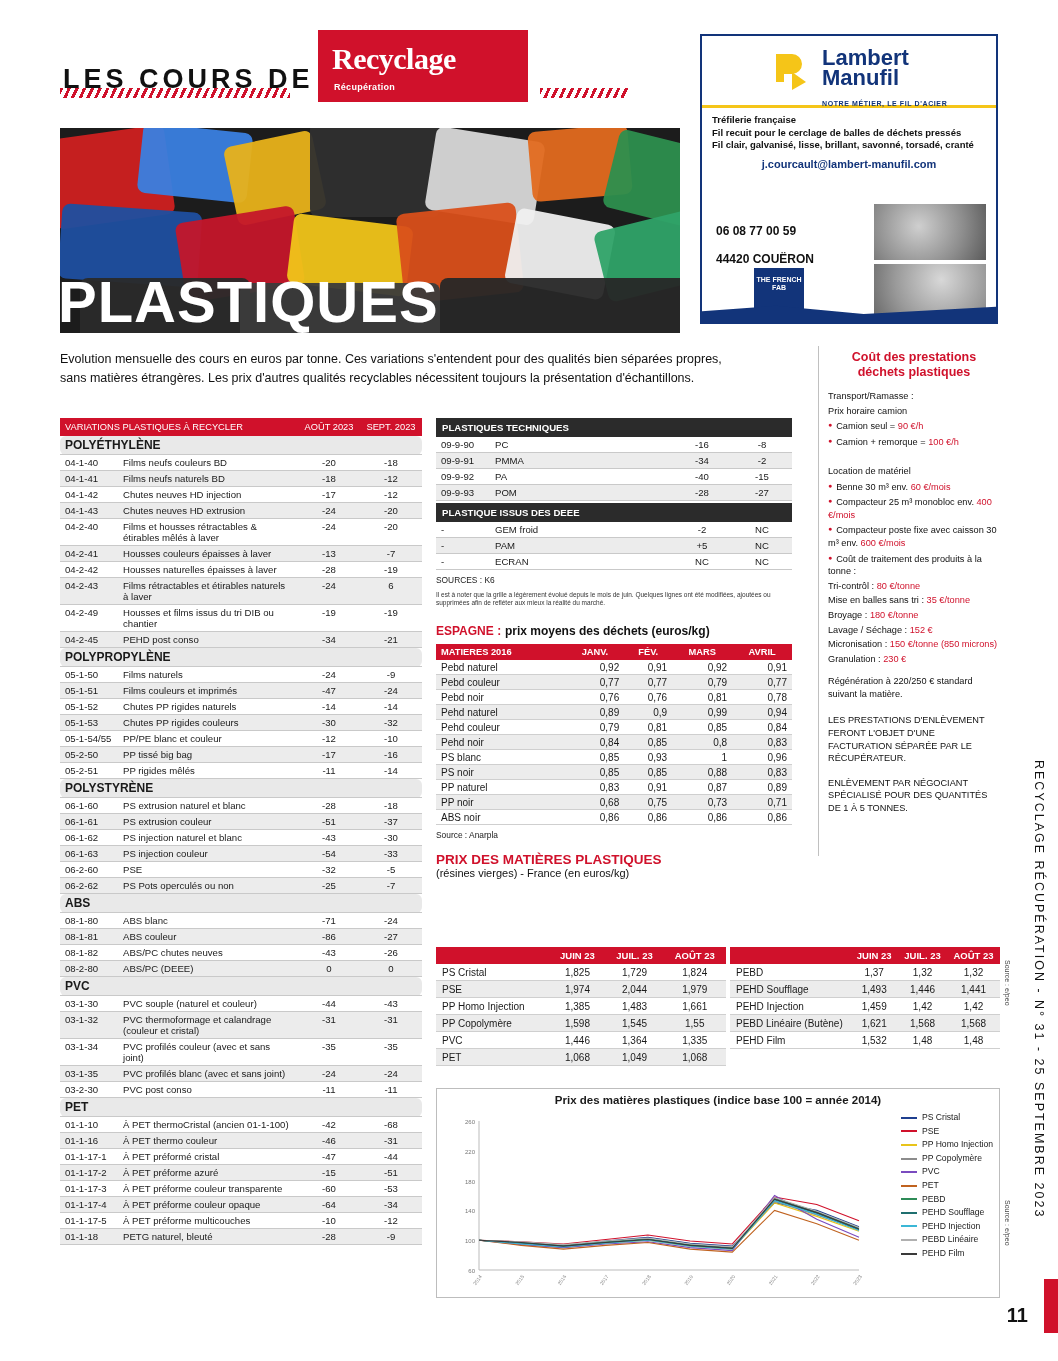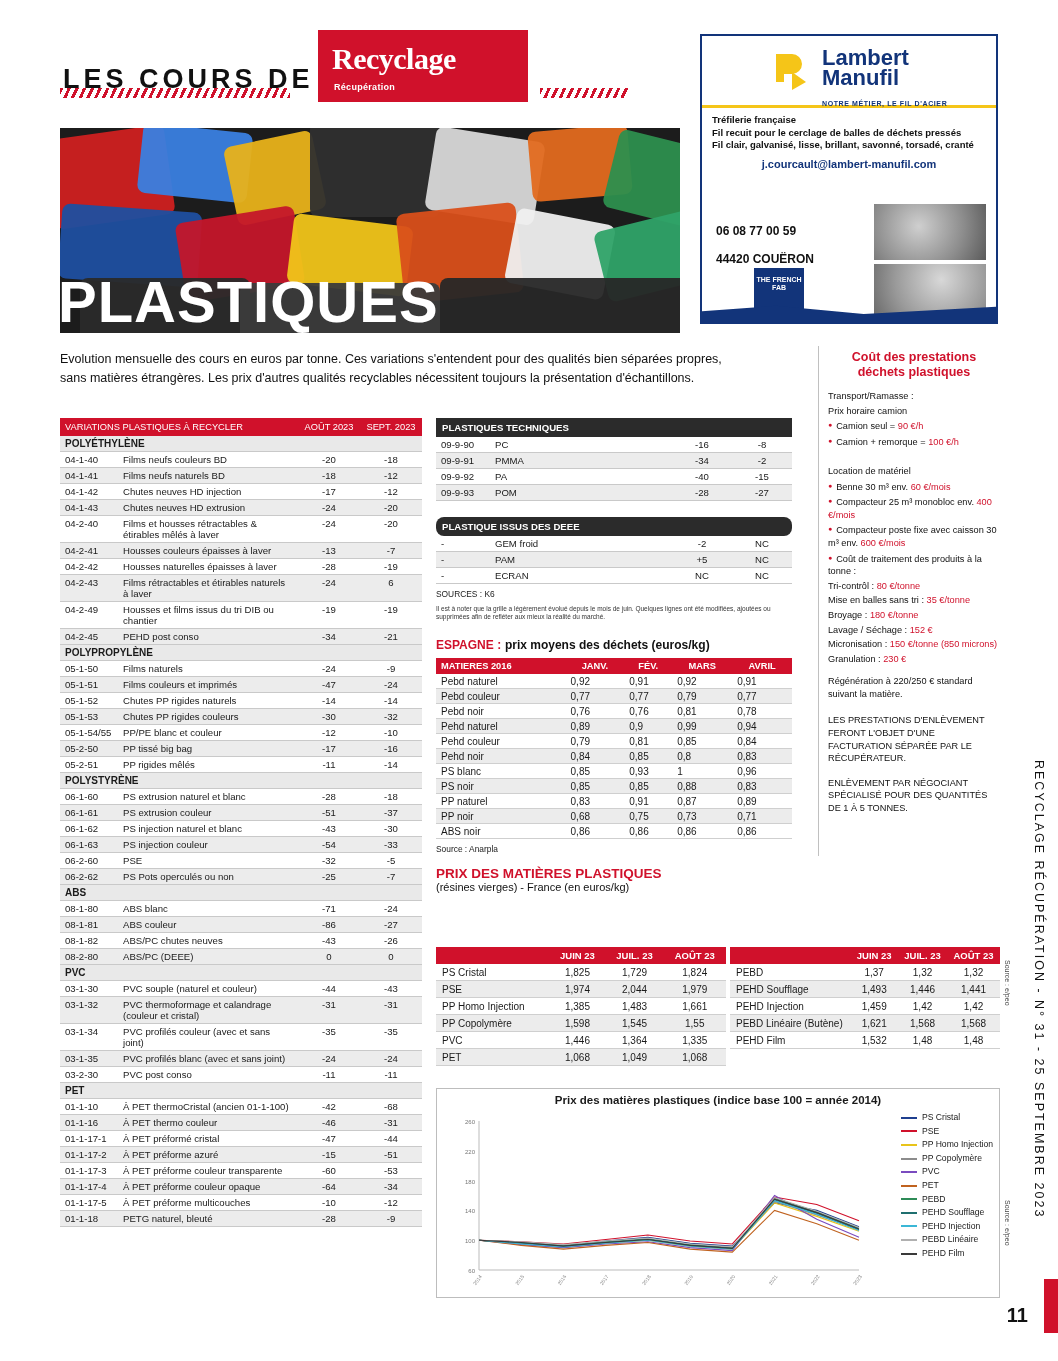--- a/index.html
+++ b/index.html
@@ -61,40 +61,40 @@
   .intro { position:absolute; left:60px; top:350px; width:676px; font-size:12.5px; line-height:19px; color:#111;}
 
   
   table { border-collapse:collapse; }
   .vtab { position:absolute; left:60px; top:418px; width:362px; font-size:9.6px; }
   .vtab th { background:#d0112b; color:#fff; font-size:9.3px; padding:4px 5px; text-align:left; font-weight:normal; }
   .vtab th.c { text-align:center; width:62px; }
   .vtab td { padding:2px 5px; border-bottom:1px solid #c9c9c9; vertical-align:top; }
   .vtab td.code { width:58px; white-space:nowrap; }
   .vtab td.v { text-align:center; width:62px; }
-  .cat td { background:#e9e9e9; font-weight:bold; font-size:10px; padding:2px 5px; }
+  .cat td { background:#e9e9e9; font-weight:bold; font-size:12px; padding:2px 5px;border-radius:6px; }
   .shade td { background:#ececec; }
 
   
   .mid { position:absolute; left:436px; top:418px; width:356px; }
   .tech-h { background:#2b2b2b; color:#fff; font-size:9.6px; font-weight:bold; padding:4px 6px; }
   .tech { width:100%; font-size:9.6px; }
   .tech td { padding:2px 5px; border-bottom:1px solid #c9c9c9; }
   .tech td.code { width:54px; }
   .tech td.v { text-align:center; width:60px; }
   .src { font-size:8.4px; margin-top:5px; }
   .note { font-size:6.5px; color:#333; line-height:8px; margin-top:6px; }
 
   .esp-title { margin-top:16px; font-size:13.5px; font-weight:bold; color:#d0112b; }
   .esp-title span { color:#111; font-weight:bold; font-size:12px;}
   .esp { width:100%; font-size:10px; margin-top:6px; }
   .esp th { background:#d0112b; color:#fff; font-size:9.3px; padding:3px 5px; text-align:left;}
   .esp th.c { text-align:center; }
   .esp td { padding:1.5px 5px; border-bottom:1px solid #cfcfcf; }
-  .esp td.v { text-align:left;margin-top:16px; }
+  .esp td.v { text-align:right;margin-top:16px; }
 
   .prix-title { margin-top:12px; font-size:13.5px; font-weight:bold; color:#d0112b; }
   .prix-sub { font-size:11px; color:#111; }
 
   
   .pt { font-size:10px; border-collapse:collapse; }
   .pt th { background:#d0112b; color:#fff; padding:3px 6px; font-size:9.5px; text-align:center;}
   .pt th.l { text-align:left; background:#d0112b; }
   .pt td { padding:2.5px 6px; border-bottom:1px solid #cfcfcf; }
   .pt td.v { text-align:center; }
@@ -478,21 +478,21 @@
           </tr>
           <tr class="shade" style="background: rgb(236, 236, 236);">
             <td class="code">09-9-93</td>
             <td>POM</td>
             <td class="v">-28</td>
             <td class="v">-27</td>
           </tr>
         </tbody>
       </table>
 
-    <div class="tech-h" style="margin-top:16px;border-radius:8px;">PLASTIQUE ISSUS DES DEEE</div>
+    <div class="tech-h" style="margin-top:2px;">PLASTIQUE ISSUS DES DEEE</div>
     <table class="tech">
         <tbody id="deee-body">
           <tr>
             <td class="code">-</td>
             <td>GEM froid</td>
             <td class="v">-2</td>
             <td class="v">NC</td>
           </tr>
           <tr class="shade" style="background: rgb(236, 236, 236);">
             <td class="code">-</td>

